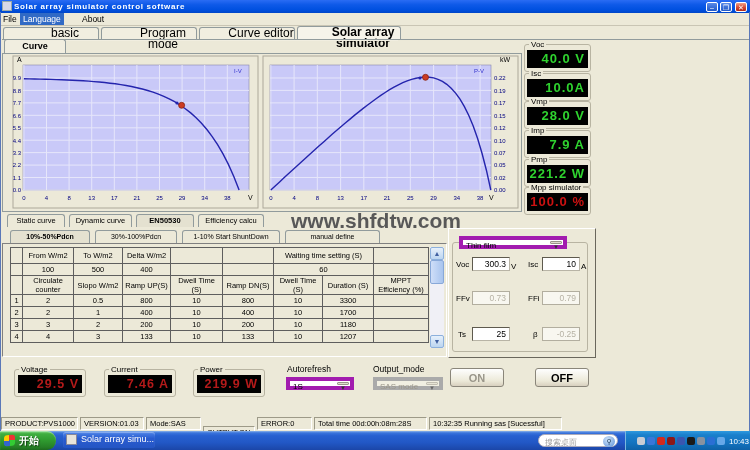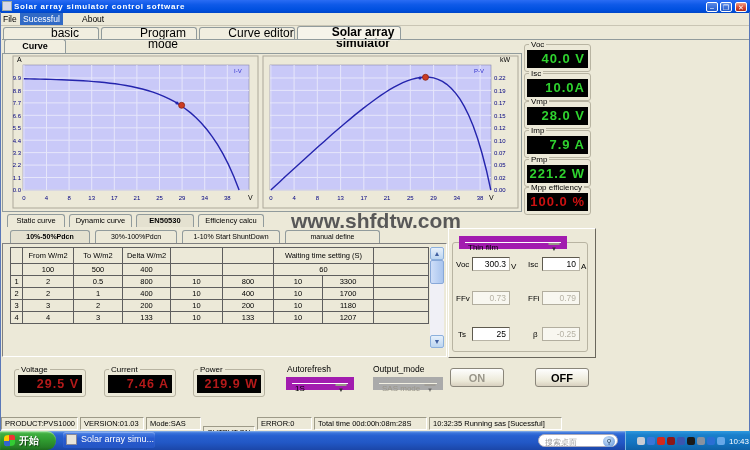--- a/index.html
+++ b/index.html
@@ -26,40 +26,40 @@
 .tab2 { position:absolute; background:#ece9d8; border:1px solid #919b9c; border-bottom:none; border-radius:3px 3px 0 0; text-align:center; font-size:7.5px; color:#000; }
 
 #tblwrap { left:2px; top:243px; width:445px; height:114px; border-top:1px solid #808080; border-left:1px solid #808080; border-bottom:1px solid #fff; border-right:1px solid #fff; background:#ece9d8; }
 table { border-collapse:collapse; table-layout:fixed; }
 td { border:1px solid #5e5e5e; font-size:7.5px; text-align:center; color:#000; overflow:hidden; white-space:nowrap; padding:0; }
 
 .fld { position:absolute; background:#fff; border:1px solid; border-color:#5e5a4e #b8b4a6 #b8b4a6 #5e5a4e; font-size:8.5px; text-align:right; padding-right:3px; color:#000; }
 .fldg { color:#b6b2a4; background:#f8f7f0; border-color:#b2ae9f; }
 .lbl { position:absolute; font-size:8px; color:#000; }
 
-.dd { position:absolute; background:#fff; border:6px solid #a21caf; font-size:8px; color:#000; }
+.dd { position:absolute; background:#fff; border:4px solid #a21caf; font-size:8px; color:#000; }
 .ddarrow { position:absolute; right:1px; top:1px; bottom:1px; width:12px; background:linear-gradient(#f6f4ec,#dcd8c8 60%,#cdc8b4); border:1px solid #9a968a; border-radius:1px; font-size:6px; color:#333; text-align:center; line-height:10px; }
 
 .btn { position:absolute; background:linear-gradient(#fefefe,#ece9d8 70%,#d8d0bf); border:1px solid #8a867a; border-radius:3px; text-align:center; font-weight:bold; }
 
 .sp { position:absolute; top:417px; height:13px; border:1px solid; border-color:#9d9a88 #fff #fff #9d9a88; font-size:7.5px; line-height:11px; padding-left:3px; color:#000; white-space:nowrap; overflow:hidden; }
 </style>
 </head>
 <body>
 
 <div class="abs" id="titlebar"></div>
 <div class="abs" style="left:2px;top:1px;width:10px;height:10px;background:#d8d8e8;border:1px solid #9aa;"></div>
 <div class="abs" id="titletext">Solar array simulator control software</div>
 <div class="abs tbtn" style="left:706px;background:linear-gradient(#5a8ae8,#2058c8);border:1px solid #fff;">–</div>
 <div class="abs tbtn" style="left:720px;background:linear-gradient(#5a8ae8,#2058c8);border:1px solid #fff;">❐</div>
 <div class="abs tbtn" style="left:735px;background:linear-gradient(#f0a088,#d24530 60%,#b02a18);border:1px solid #fff;">✕</div>
 
 <div class="abs" id="menubar"></div>
 <div class="menuitem" style="left:0px;">File</div>
-<div class="menuitem" style="left:20px;background:#316ac5;color:#fff;">Sucessful</div>
+<div class="menuitem" style="left:20px;background:#316ac5;color:#fff;">Language</div>
 <div class="menuitem" style="left:62px;margin-left:17px;">About</div>
 <div class="abs" style="left:0;top:25px;width:750px;height:1px;background:#fff;border-top:1px solid #c9c5b4;"></div>
 
 <div class="tab1" style="left:3px;width:96px;">basic</div>
 <div class="tab1" style="left:101px;width:96px;">Program mode</div>
 <div class="tab1" style="left:199px;width:96px;">Curve editor</div>
 <div class="tab1" style="left:297px;width:104px;top:26px;height:13px;font-weight:bold;background:#f6f4ea;">Solar array simulator</div>
 <div class="abs" style="left:2px;top:39px;width:748px;height:1px;background:#919b9c;"></div>
 <div class="abs" style="left:4px;top:40px;width:394px;height:1px;background:#f1eee0;"></div>
 <div id="curvetab" class="abs">Curve</div>
@@ -182,21 +182,21 @@
 <div class="lcd" style="left:527px;top:107px;width:61px;height:18px;line-height:18px;color:#2fd32f;padding-right:3px;">28.0 V</div>
 <div class="grp" style="left:524px;top:130px;width:67px;height:28px;">
     <div class="grplabel">Imp</div>
   </div>
 <div class="lcd" style="left:527px;top:136px;width:61px;height:18px;line-height:18px;color:#2fd32f;padding-right:3px;">7.9 A</div>
 <div class="grp" style="left:524px;top:159px;width:67px;height:28px;">
     <div class="grplabel">Pmp</div>
   </div>
 <div class="lcd" style="left:527px;top:165px;width:61px;height:18px;line-height:18px;color:#2fd32f;padding-right:3px;">221.2 W</div>
 <div class="grp" style="left:524px;top:187px;width:67px;height:28px;">
-    <div class="grplabel">Mpp efficiency</div>
+    <div class="grplabel">Mpp simulator</div>
   </div>
 <div class="lcd" style="left:527px;top:193px;width:61px;height:18px;line-height:18px;color:#cc1111;padding-right:3px;">100.0 %</div>
 
 <div class="tab2" style="left:7px;top:214px;width:58px;height:13px;line-height:12px;">Static curve</div>
 <div class="tab2" style="left:69px;top:214px;width:63px;height:13px;line-height:12px;">Dynamic curve</div>
 <div class="tab2" style="left:136px;top:214px;width:58px;height:13px;line-height:12px;font-weight:bold;background:#e4e1d0;">EN50530</div>
 <div class="tab2" style="left:198px;top:214px;width:66px;height:13px;line-height:12px;">Efficiency calcu</div>
 <div class="abs" style="left:291px;top:209px;width:260px;font-size:21px;font-weight:bold;color:#585858;font-family:'Liberation Sans',sans-serif;">www.shfdtw.com</div>
 <div class="tab2" style="left:10px;top:230px;width:80px;height:13px;line-height:12px;font-size:7px;font-weight:bold;background:#e4e1d0;">10%-50%Pdcn</div>
 <div class="tab2" style="left:95px;top:230px;width:82px;height:13px;line-height:12px;font-size:7px;">30%-100%Pdcn</div>
@@ -229,20 +229,31 @@
       <tr style="height:12px;">
         <td></td>
         <td>100</td>
         <td>500</td>
         <td>400</td>
         <td></td>
         <td></td>
         <td colspan="2">60</td>
         <td></td>
       </tr>
+      <tr style="height:19px;">
+        <td></td>
+        <td>Circulate<br>counter</td>
+        <td>Slopo W/m2</td>
+        <td>Ramp UP(S)</td>
+        <td>Dwell Time<br>(S)</td>
+        <td>Ramp DN(S)</td>
+        <td>Dwell Time<br>(S)</td>
+        <td>Duration (S)</td>
+        <td>MPPT<br>Efficiency (%)</td>
+      </tr>
       <tr style="height:12px;">
         <td>1</td>
         <td>2</td>
         <td>0.5</td>
         <td>800</td>
         <td>10</td>
         <td>800</td>
         <td>10</td>
         <td>3300</td>
         <td></td>

